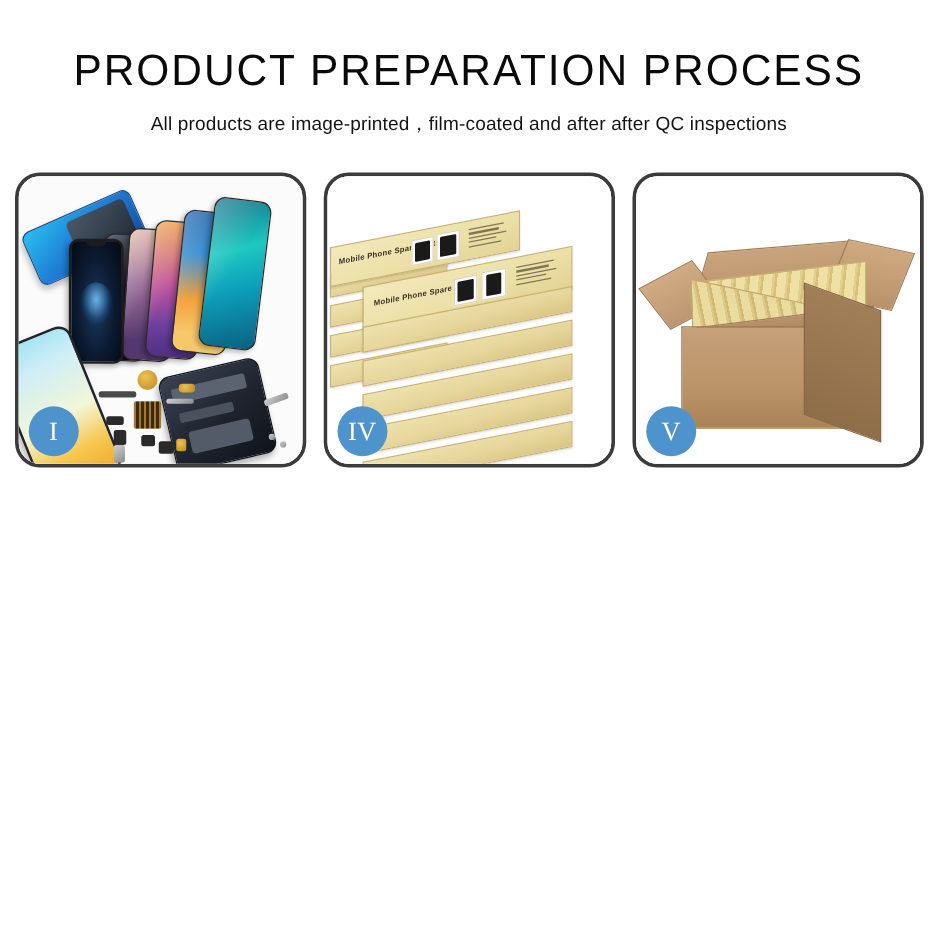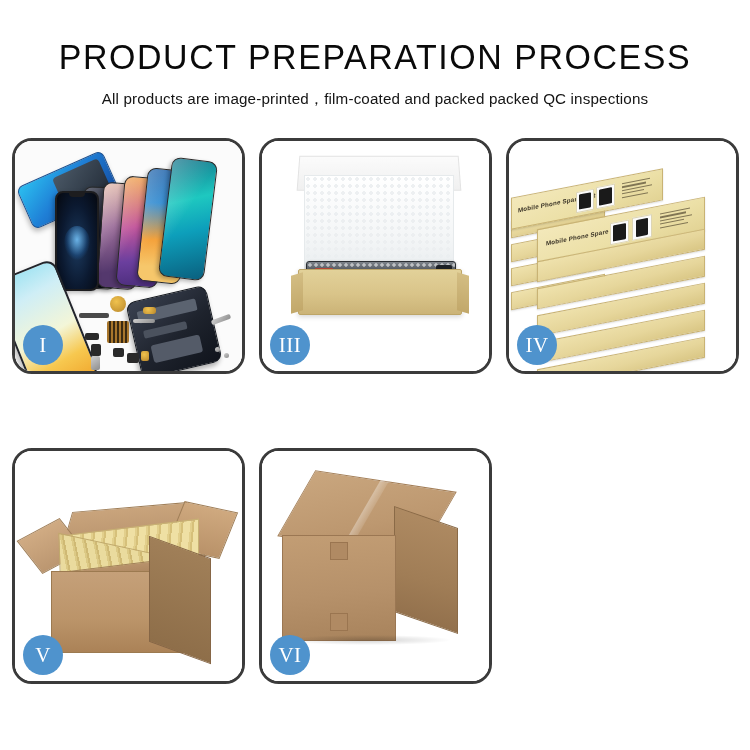--- a/index.html
+++ b/index.html
@@ -307,21 +307,21 @@
     background:radial-gradient(ellipse at 50% 50%, rgba(0,0,0,.18), transparent 72%);
   }
 </style>
 </head>
 <body>
 
 <div id="page">
 
   <div class="header">
     <h1 class="title">PRODUCT PREPARATION PROCESS</h1>
-    <p class="subtitle">All products are image-printed，film-coated and packed packed QC inspections</p>
+    <p class="subtitle">All products are image-printed，film-coated and after after QC inspections</p>
   </div>
 
   <div class="grid">
 
     <div class="panel">
       <div class="panel-inner">
         <div class="p1-bg"></div>
 
         <div class="ph-blue">
             <span class="inner"></span>
@@ -355,36 +355,20 @@
         <span class="part silver" style="left:118px;top:178px;width:22px;height:4px;"></span>
         <span class="part silver" style="left:196px;top:176px;width:20px;height:5px;transform:rotate(-20deg);"></span>
         <span class="part silver" style="left:200px;top:206px;width:5px;height:5px;border-radius:50%;"></span>
         <span class="part silver" style="left:209px;top:212px;width:5px;height:5px;border-radius:50%;"></span>
 
         <div class="badge">I</div>
       </div>
     </div>
 
 
-    <div class="panel">
-      <div class="panel-inner">
-        <div class="p3-bg"></div>
-        <div class="lid-back"></div>
-        <div class="foam"></div>
-        <div class="wrapped-screen">
-          <span class="lbl"></span>
-            <span class="edge"></span>
-        </div>
-        <div class="box-tray">
-          <span class="lflap"></span>
-            <span class="rflap"></span>
-        </div>
-        <div class="badge">III</div>
-      </div>
-    </div>
 
     <div class="panel">
       <div class="panel-inner">
         <div class="p4-bg"></div>
         <div class="stack">
 
           <div class="kbox" style="left:2px;top:70px;width:92px;height:16px;transform:skewY(-11deg);"></div>
           <div class="kbox" style="left:2px;top:94px;width:92px;height:16px;transform:skewY(-11deg);"></div>
           <div class="kbox" style="left:2px;top:118px;width:92px;height:16px;transform:skewY(-11deg);"></div>
           <div class="kbox" style="left:2px;top:142px;width:92px;height:16px;transform:skewY(-11deg);"></div>
@@ -441,30 +425,15 @@
         <div class="flap flap-right"></div>
         <div class="yellow-fill"></div>
         <div class="yellow-fill2"></div>
         <div class="flap flap-front"></div>
         <div class="carton-body"></div>
         <div class="carton-side"></div>
         <div class="badge">V</div>
       </div>
     </div>
 
-    <div class="panel">
-      <div class="panel-inner">
-        <div class="p6-bg"></div>
-        <div class="sealed-top">
-          <span class="tape"></span>
-        </div>
-        <div class="sealed-side"></div>
-        <div class="sealed-front">
-          <span class="tab"></span>
-            <span class="tab2"></span>
-        </div>
-        <div class="sealed-shadow"></div>
-        <div class="badge">VI</div>
-      </div>
-    </div>
 
   </div>
 </div>
 
 </body></html>

